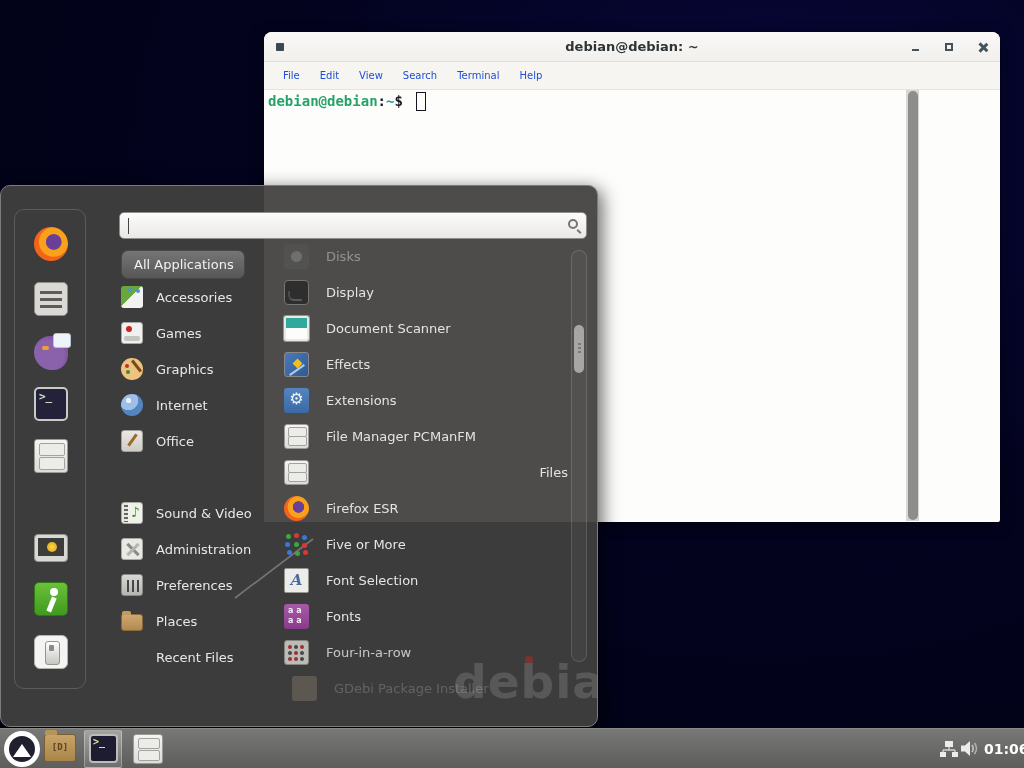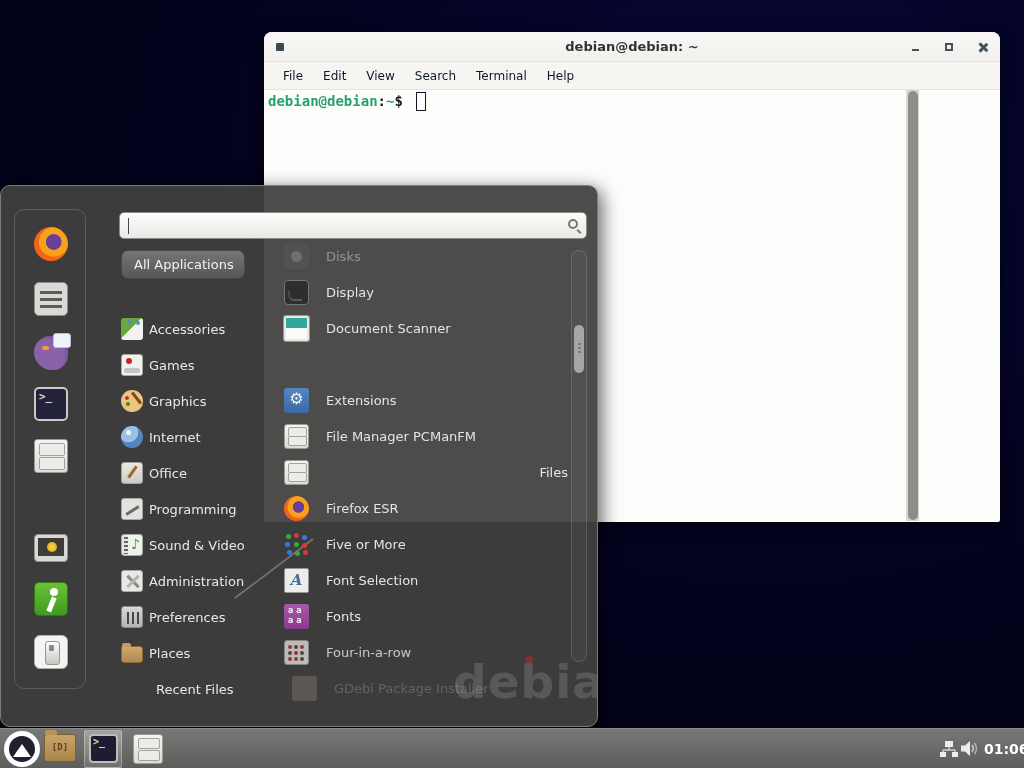--- a/index.html
+++ b/index.html
@@ -18,21 +18,21 @@
   #term-title { width:100%; text-align:center; line-height:30px; font-weight:bold; font-size:13px; color:#2e3436; }
   .win-ico { left:12px; top:11px; width:8px; height:8px; background:#3a4a52; border-radius:1px; }
   .wbtn { top:8px; width:14px; height:14px; display:flex; align-items:center; justify-content:center; cursor:default; }
   .g-min { width:7px; height:2px; background:#44525c; margin-top:6px; }
   .g-max { width:8px; height:8px; border:2px solid #44525c; }
   .g-close { position:relative; width:10px; height:10px; }
   .g-close::before,.g-close::after { content:""; position:absolute; left:4px; top:0; width:2.5px; height:11px; background:#44525c; }
   .g-close::before { transform:rotate(45deg);} .g-close::after { transform:rotate(-45deg);}
   #term-menubar { left:0; top:30px; width:100%; height:28px; background:#f6f5f2; border-bottom:1px solid #e6e3de;
     display:flex; align-items:center; padding-left:10px; gap:2px; }
-  .tmenu { font-size:12px; color:#0f172a; padding:3px 9px; border-radius:3px; }
+  .tmenu { font-size:10px; color:#1d4ed8; padding:3px 9px; border-radius:3px; }
   #term-body { left:0; top:58px; width:656px; height:432px; background:#fdfdfc;text-align:right; }
   #term-scroll-track { right:1px; top:0; width:13px; height:431px; background:#d9d7d3; }
   #term-scroll-thumb { left:1.5px; top:1px; width:10px; height:429px; background:#8d8d8b; border-radius:5px; }
   #prompt { left:4px; top:3px; font-family:"DejaVu Sans Mono", monospace; font-size:14px; font-weight:bold; white-space:pre; }
   .p-green { color:#26a269; } .p-dark { color:#171421; } .p-teal { color:#1f9e93; }
   #cursor { left:152px; top:2px; width:10px; height:19px; border:1.5px solid #171421; background:#fdfdfc; }
 
   
   #appmenu { left:0; top:185px; width:598px; height:542px; background:#3d3c3c;
     border:1px solid #7c7c7a; border-radius:10px; box-shadow:4px 4px 18px rgba(0,0,0,.6); overflow:hidden; }
@@ -79,21 +79,21 @@
   #search-input { position:absolute; left:8px; top:3px; width:420px; height:20px; border:none; background:transparent;
     font-size:13px; color:#222; outline:none; }
   #caret { left:8px; top:5px; width:1px; height:16px; background:#444; }
   #magnifier { right:8px; top:6px; width:10px; height:10px; border:2px solid #767672; border-radius:50%; }
   #magnifier::after { content:""; position:absolute; left:8px; top:8px; width:2px; height:5px; background:#767672; transform:rotate(-45deg); }
 
   
   #all-apps-btn { left:120px; top:64px; width:124px; height:29px; border-radius:7px;
     background:linear-gradient(#757575,#575757); border:1px solid #494949; color:#f2f2f2; font-size:13px;
     display:flex; align-items:center; padding-left:12px; }
-  .cat-row { position:absolute; left:120px; width:150px; height:36px; display:flex; align-items:center; gap:6px;margin-top:32px; }
+  .cat-row { position:absolute; left:120px; width:150px; height:36px; display:flex; align-items:center; gap:13px; }
   .cat-label { font-size:13px; color:#e8e8e6; }
   .ci { position:relative; width:22px; height:22px; flex:0 0 22px; }
   .ci-accessories { background:linear-gradient(135deg,#6aa83f 0 46%,#f2f2f0 47%); border-radius:3px; }
   .ci-accessories::before { content:""; position:absolute; left:7px; top:2px; width:4px; height:4px; border-radius:50%;
     background:#4a90d9; box-shadow:8px 1px 0 #4a90d9; }
   .ci-games { background:#f0f0ee; border:1px solid #a8a8a4; border-radius:3px; }
   .ci-games::before { content:""; position:absolute; left:4px; top:3px; width:6px; height:6px; border-radius:50%; background:#cc2222; }
   .ci-games::after { content:""; position:absolute; left:2px; bottom:2px; width:16px; height:5px; background:#c4c4c0; border-radius:2px; }
   .ci-graphics { background:radial-gradient(circle at 42% 48%, #ecc47e 0 68%, #c99a4e 100%); border-radius:50% 50% 45% 50%; }
   .ci-graphics::before { content:""; position:absolute; left:14px; top:1px; width:3px; height:14px; background:#7a4a1e; transform:rotate(-38deg); }
@@ -257,24 +257,20 @@
         <span class="cat-label">Graphics</span>
       </div>
     <div class="cat-row" style="top:201px;">
         <div class="ci ci-internet"></div>
         <span class="cat-label">Internet</span>
       </div>
     <div class="cat-row" style="top:237px;">
         <div class="ci ci-office"></div>
         <span class="cat-label">Office</span>
       </div>
-    <div class="cat-row" style="top:273px;">
-        <div class="ci ci-programming"></div>
-        <span class="cat-label">Programming</span>
-      </div>
     <div class="cat-row" style="top:309px;">
         <div class="ci ci-soundvideo"></div>
         <span class="cat-label">Sound &amp; Video</span>
       </div>
     <div class="cat-row" style="top:345px;">
         <div class="ci ci-admin"></div>
         <span class="cat-label">Administration</span>
       </div>
     <div class="cat-row" style="top:381px;">
         <div class="ci ci-preferences"></div>
@@ -292,20 +288,24 @@
         <div class="ai ai-disks"></div>
         <span class="app-label">Disks</span>
       </div>
     <div class="app-row" style="top:88px;">
         <div class="ai ai-display"></div>
         <span class="app-label">Display</span>
       </div>
     <div class="app-row" style="top:124px;">
         <div class="ai ai-docscanner"></div>
         <span class="app-label">Document Scanner</span>
+      </div>
+    <div class="app-row" style="top:160px;">
+        <div class="ai ai-effects"></div>
+        <span class="app-label">Effects</span>
       </div>
     <div class="app-row" style="top:196px;">
         <div class="ai ai-extensions"></div>
         <span class="app-label">Extensions</span>
       </div>
     <div class="app-row" style="top:232px;">
         <div class="ai cabinet"></div>
         <span class="app-label">File Manager PCManFM</span>
       </div>
     <div class="app-row" style="top:268px;justify-content:space-between;">

